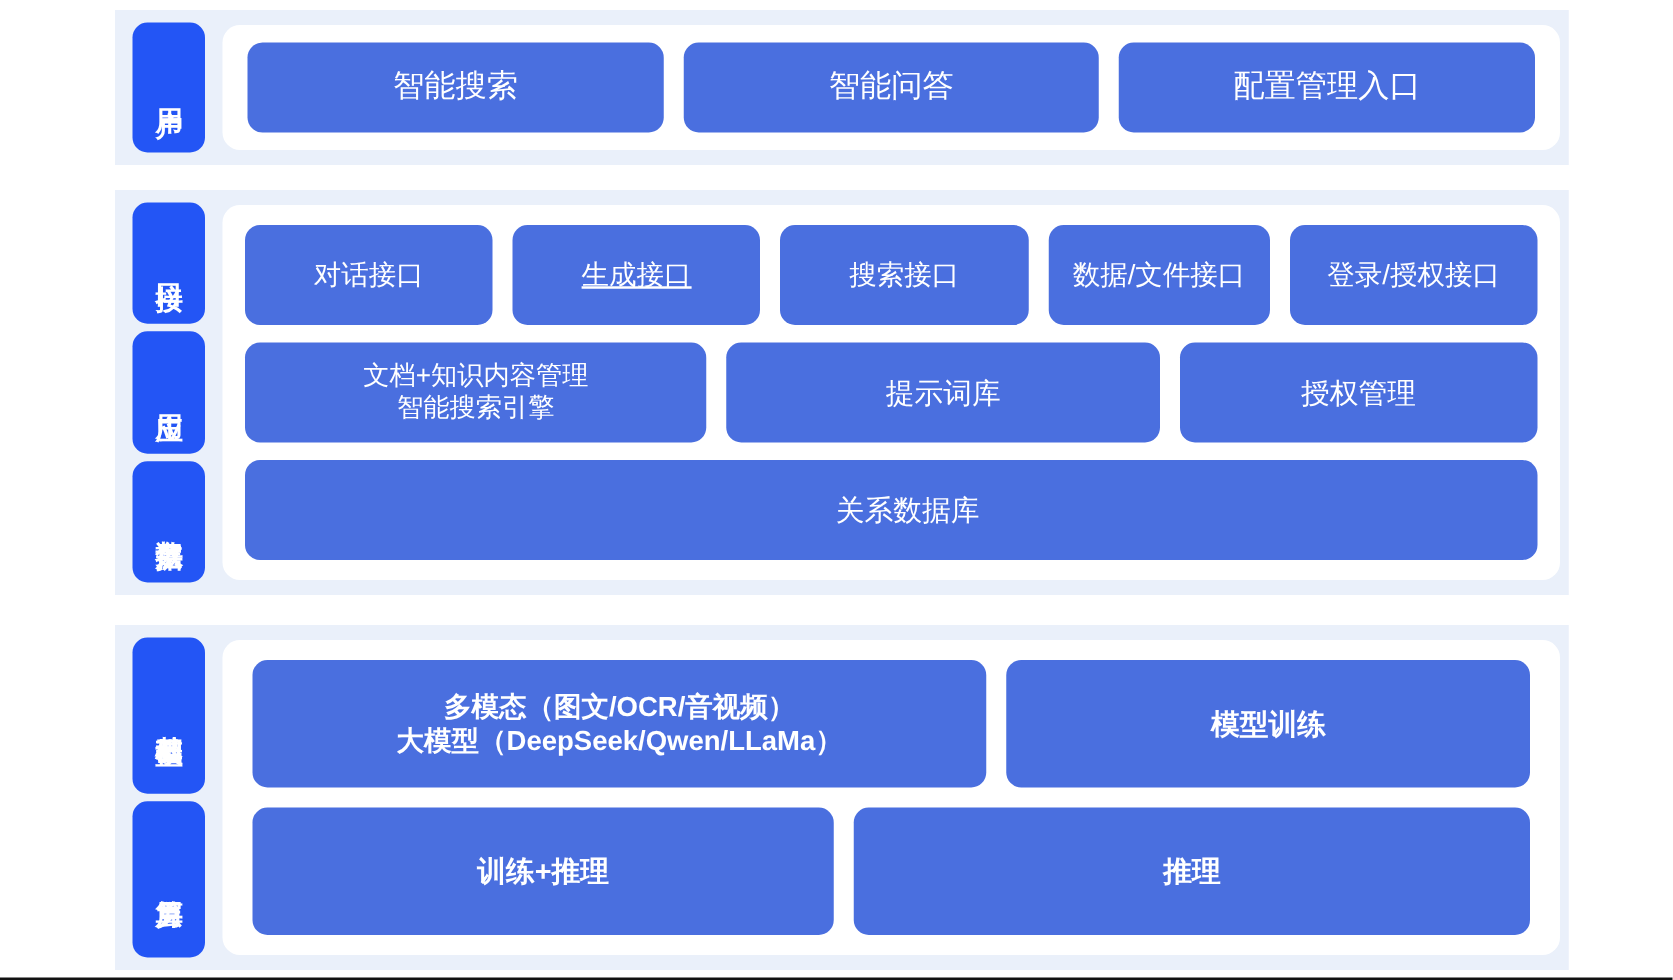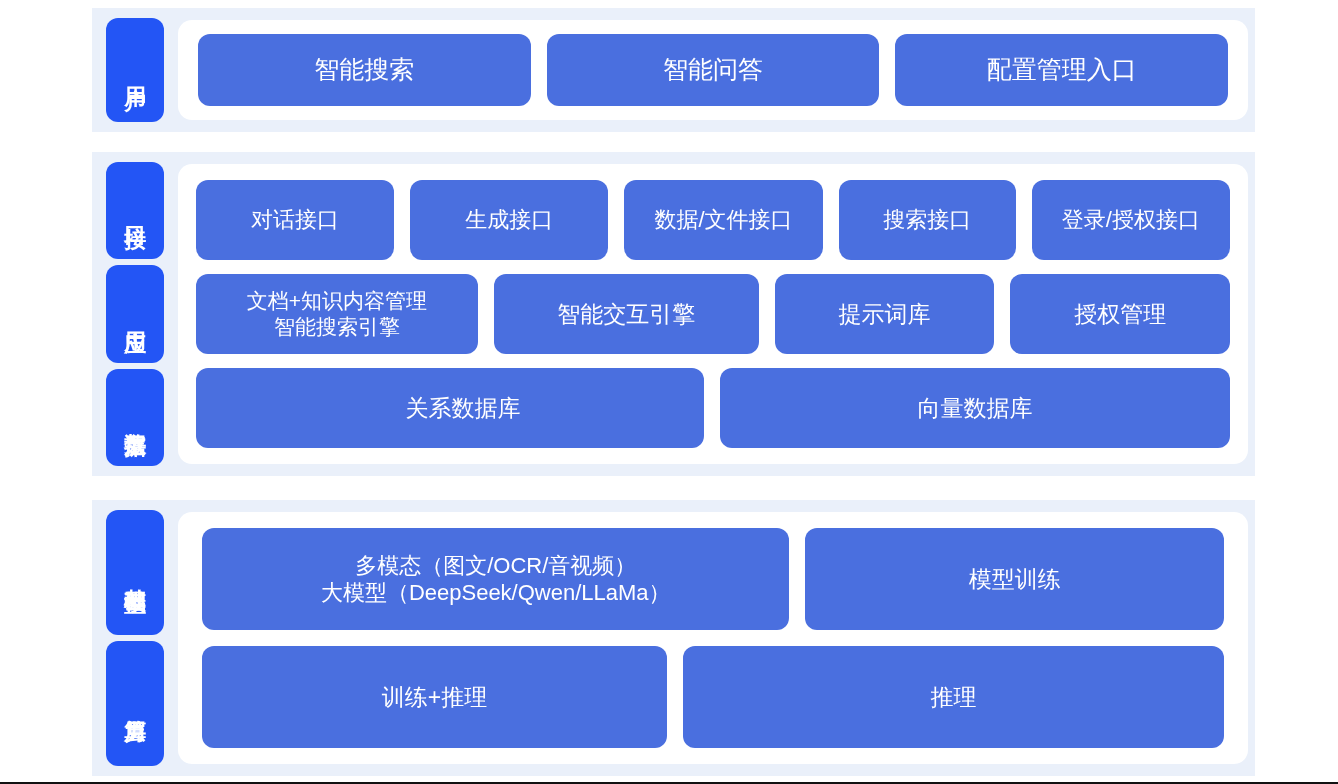--- a/index.html
+++ b/index.html
@@ -100,40 +100,40 @@
   #band-user { top: 8px; height: 124px; }
   #band-user .band-card { padding: 14px 20px; }
   #band-user .node { flex: 1 1 0; font-size: 25px; }
 
   
   #band-platform { top: 152px; height: 324px; }
   #band-platform .band-card { padding: 16px 18px; gap: 14px; }
 
   
   .row-interface .node:nth-child(1) { flex: 1.02 1 0; }
-  .row-interface .node:nth-child(2) { flex: 1.02 1 0; }
+  .row-interface .node:nth-child(2) { flex: 1.02 1 0; text-decoration: underline; }
   .row-interface .node:nth-child(3) { flex: 1.02 1 0; }
   .row-interface .node:nth-child(4) { flex: 0.90 1 0; }
   .row-interface .node:nth-child(5) { flex: 1.02 1 0; }
   .row-interface .node { font-size: 22px; }
 
   
   .row-application .node:nth-child(1) { flex: 1.22 1 0; font-size: 21px; }
   .row-application .node:nth-child(2) { flex: 1.14 1 0; }
   .row-application .node:nth-child(3) { flex: 0.93 1 0; }
   .row-application .node:nth-child(4) { flex: 0.93 1 0; }
 
   
   .row-data .node:nth-child(1) { flex: 1 1 0; padding-left: 36px; }
   .row-data .node:nth-child(2) { flex: 1.06 1 0; }
   .row-data .node:nth-child(3) { flex: 1.17 1 0; }
 
   
   #band-infra { top: 500px; height: 276px; }
-  #band-infra .band-card { padding: 16px 24px; gap: 16px; }
+  #band-infra .band-card { padding: 16px 24px; gap: 16px; font-weight: bold; }
 
   .row-model .node:nth-child(1) { flex: 1.31 1 0; font-size: 22px; }
   .row-model .node:nth-child(2) { flex: 0.92 1 0; }
   .row-model .node:nth-child(3) { flex: 1.00 1 0; }
 
   .row-compute .node:nth-child(1) { flex: 1 1 0; }
   .row-compute .node:nth-child(2) { flex: 1.17 1 0; }
 
   
   #bottom-edge {
@@ -167,36 +167,34 @@
     <div class="band-sidebar">
       <div class="side-tab">接口</div>
       <div class="side-tab">应用</div>
       <div class="side-tab">数据层</div>
     </div>
     <div class="band-card">
 
       <div class="row row-interface">
         <div class="node">对话接口</div>
         <div class="node">生成接口</div>
+        <div class="node">搜索接口</div>
         <div class="node">数据/文件接口</div>
-        <div class="node">搜索接口</div>
         <div class="node">登录/授权接口</div>
       </div>
 
       <div class="row row-application">
         <div class="node">文档+知识内容管理
 智能搜索引擎</div>
-        <div class="node">智能交互引擎</div>
         <div class="node">提示词库</div>
         <div class="node">授权管理</div>
       </div>
 
       <div class="row row-data">
         <div class="node">关系数据库</div>
-        <div class="node">向量数据库</div>
       </div>
 
     </div>
   </div>
 
   <div class="band" id="band-infra">
     <div class="band-sidebar">
       <div class="side-tab">基础模型</div>
       <div class="side-tab">算力层</div>
     </div>

